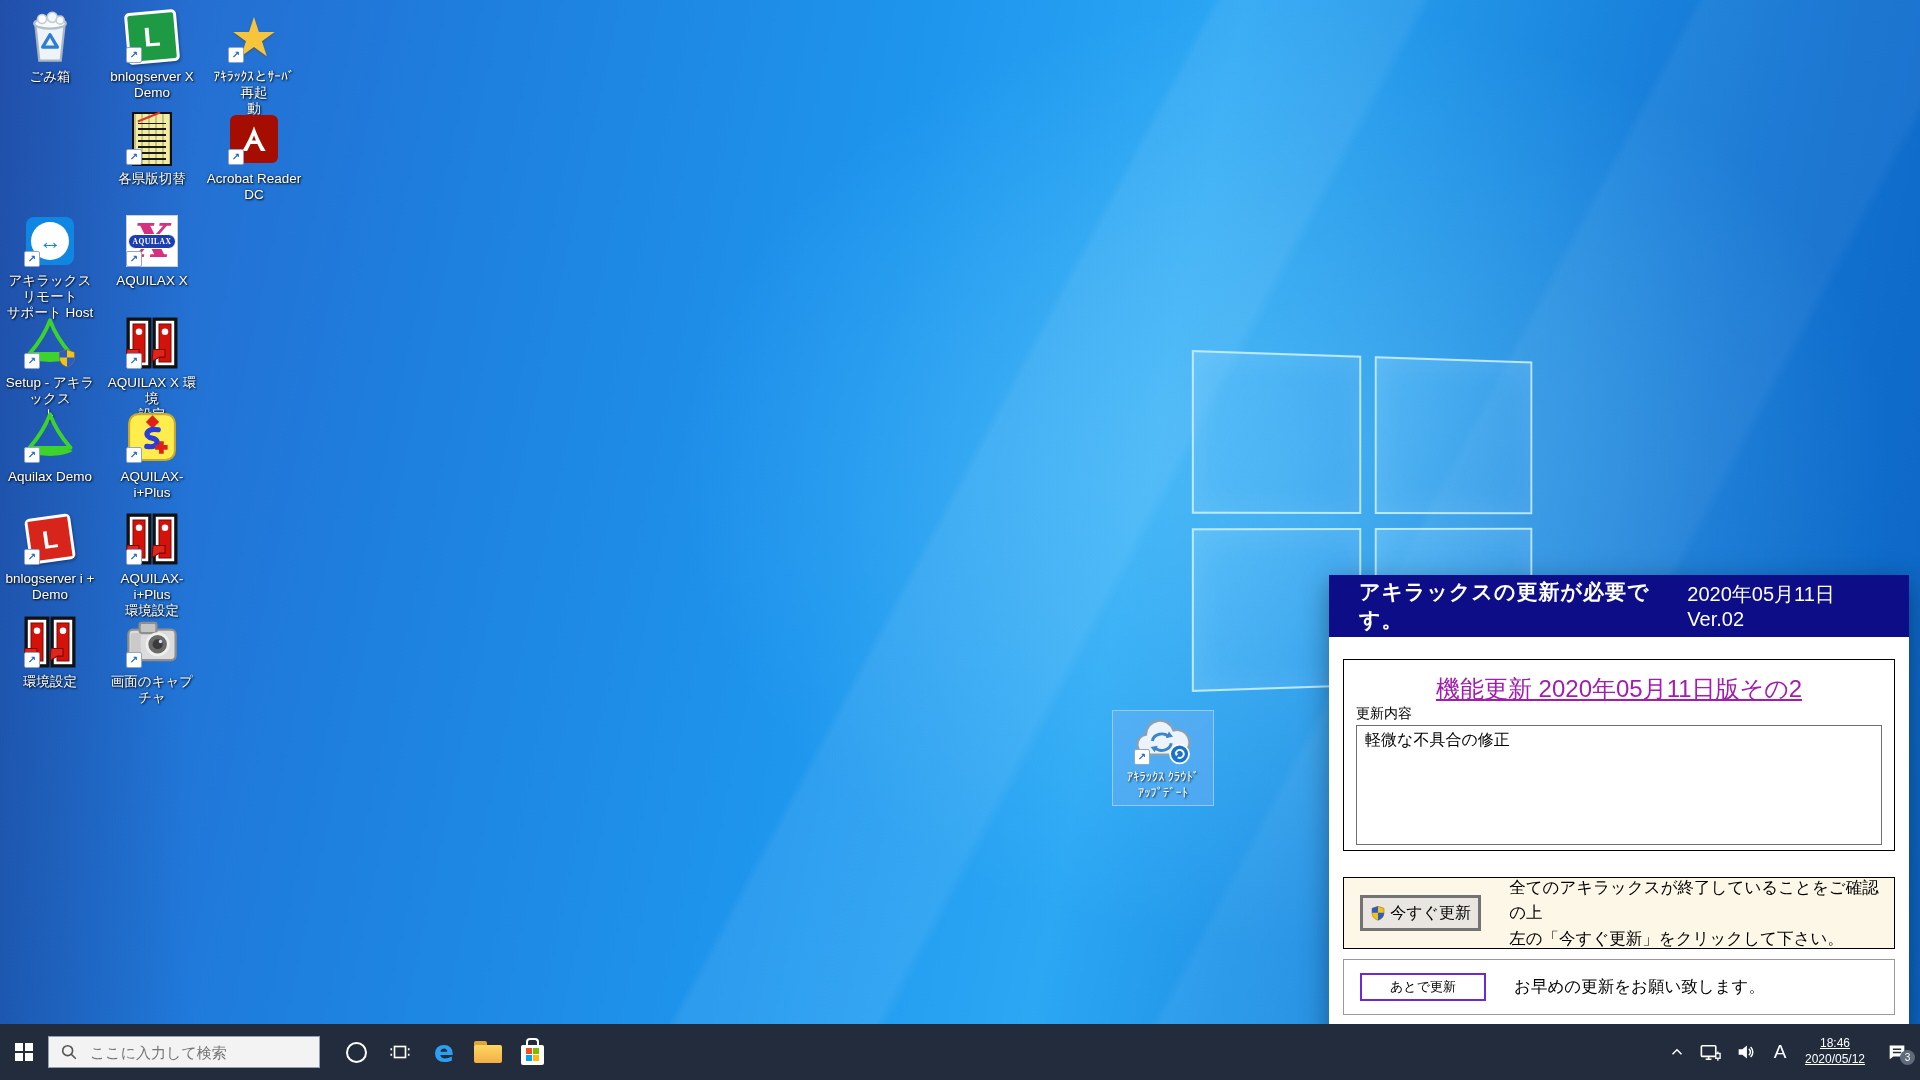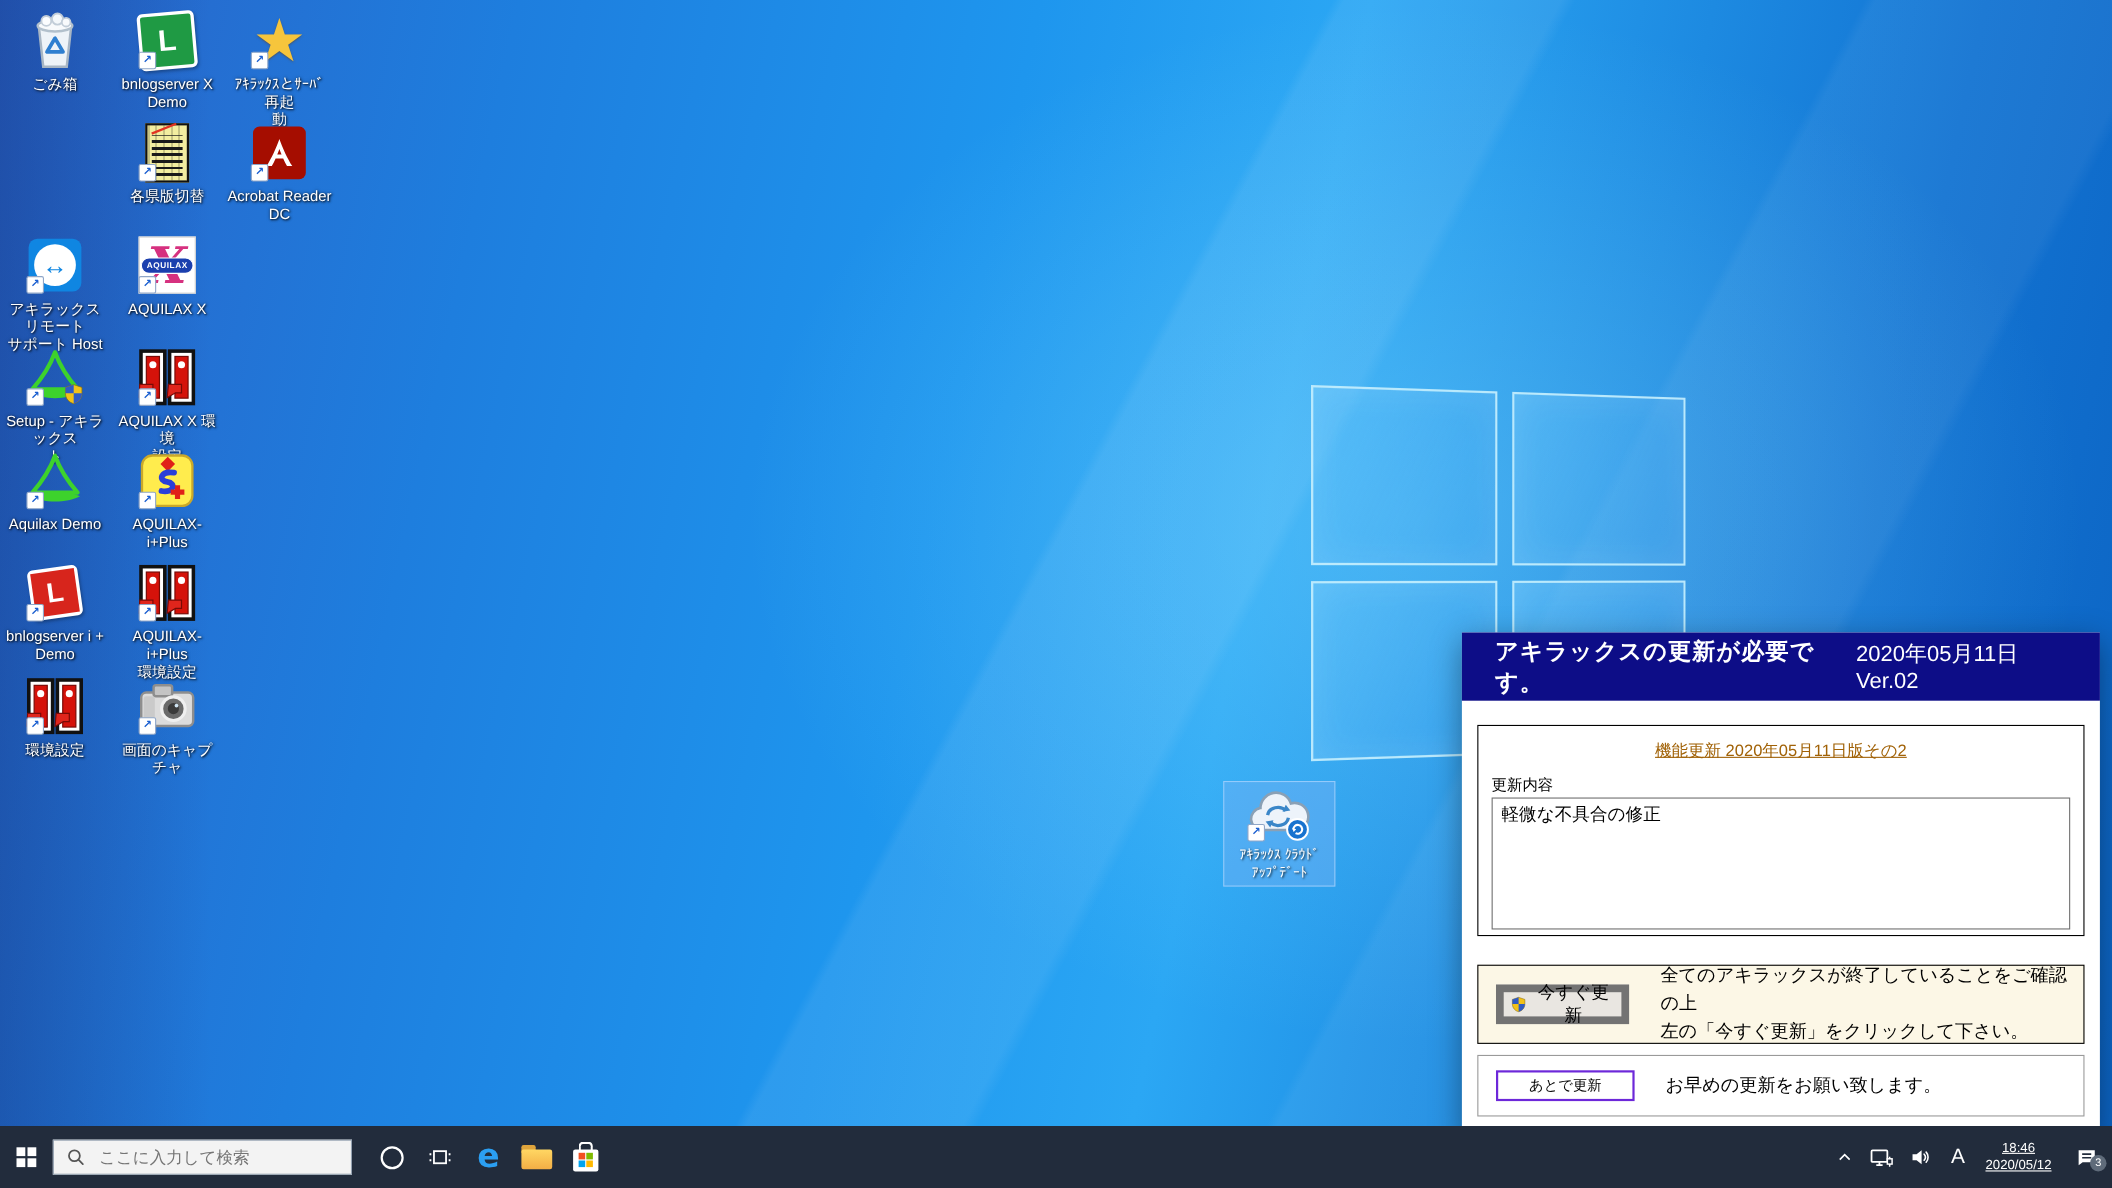--- a/index.html
+++ b/index.html
@@ -48,46 +48,46 @@
   .acro{width:48px;height:48px;background:#a50d00;border-radius:6px;display:flex;align-items:center;justify-content:center;}
   .tv{width:48px;height:48px;background:#0f86e2;border-radius:8px;display:flex;align-items:center;justify-content:center;}
   .tv .tv-c{width:38px;height:38px;background:#fff;border-radius:50%;display:flex;align-items:center;justify-content:center;
     color:#0f86e2;font-size:23px;font-weight:bold;}
   .ax{width:50px;height:50px;background:#fff;border:1px solid #cfcfcf;position:relative;
     display:flex;align-items:center;justify-content:center;}
   .ax .ax-x{font-family:"DejaVu Serif","Liberation Serif",serif;font-style:italic;font-weight:bold;
     font-size:46px;color:#d6317f;line-height:1;}
   .ax .ax-banner{position:absolute;top:18px;left:1px;right:1px;height:13px;background:#1b3fae;
     border:1.5px solid #fff;border-radius:8px;color:#fff;font-size:7.5px;font-weight:bold;
-    display:flex;align-items:center;justify-content:center;letter-spacing:.5px;}
+    display:flex;align-items:center;justify-content:center;letter-spacing:.5px;font-family:Liberation Serif, serif;}
   .iplus{width:50px;height:50px;}
   .shield-mini{position:absolute;right:2px;bottom:4px;}
   .cloudsel{position:absolute;left:1112px;top:710px;width:100px;padding:3px 0 4px;
     background:rgba(125,180,245,.38);border:1px solid rgba(175,215,255,.7);
     display:flex;flex-direction:column;align-items:center;gap:2px;}
   .cloudsel .ic{width:64px;height:54px;position:relative;display:flex;align-items:center;justify-content:center;}
   .cloudsel .lbl{font-size:12.5px;color:#fff;text-align:center;line-height:1.25;white-space:pre-line;
     text-shadow:1px 1px 2px rgba(0,0,0,.9);}
 
   
   .dialog{position:absolute;left:1329px;top:575px;width:580px;height:460px;background:#fff;
     box-shadow:0 8px 26px rgba(0,0,0,.38);}
   .dlg-header{height:62px;background:#0d0d87;color:#fff;display:flex;align-items:center;
     justify-content:space-between;padding:0 16px 0 30px;box-sizing:border-box;}
   .dlg-title{font-size:21px;font-weight:bold;letter-spacing:1px;}
   .dlg-ver{font-size:20px;}
   .panel1{position:absolute;left:14px;right:14px;top:84px;height:190px;border:1px solid #000;background:#fff;}
-  .p1-link{display:block;text-align:center;margin-top:13px;font-size:15px;color:#a16207;
+  .p1-link{display:block;text-align:center;margin-top:13px;font-size:24px;color:#a21caf;
     text-decoration:underline;cursor:pointer;}
   .p1-label{position:absolute;left:12px;top:45px;font-size:14px;color:#000;}
   .p1-textarea{position:absolute;left:12px;right:12px;top:65px;height:110px;border:1px solid #707070;
     background:#fff;font-size:16px;padding:4px 8px;overflow:auto;}
   .panel2{position:absolute;left:14px;right:14px;top:302px;height:72px;border:1px solid #000;
     background:#fcf7e6;display:flex;align-items:center;box-sizing:border-box;}
-  .btn-now{margin-left:16px;width:126px;height:36px;background:#e9e6e1;border:7px solid #737373;
+  .btn-now{margin-left:16px;width:126px;height:36px;background:#e9e6e1;border:3px solid #737373;
     font-size:16px;display:flex;align-items:center;justify-content:center;gap:4px;cursor:pointer;
     font-family:inherit;color:#000;}
   .p2-note{margin-left:28px;font-size:16.5px;line-height:1.55;color:#000;}
   .panel3{position:absolute;left:14px;right:14px;top:384px;height:56px;border:1px solid #9a9a9a;
     background:#fff;display:flex;align-items:center;box-sizing:border-box;}
   .btn-later{margin-left:16px;width:126px;height:28px;background:#fff;border:2px solid #6d28d9;
     font-size:13px;cursor:pointer;font-family:inherit;color:#000;}
   .p3-note{margin-left:28px;font-size:16.5px;color:#000;}
 
   

